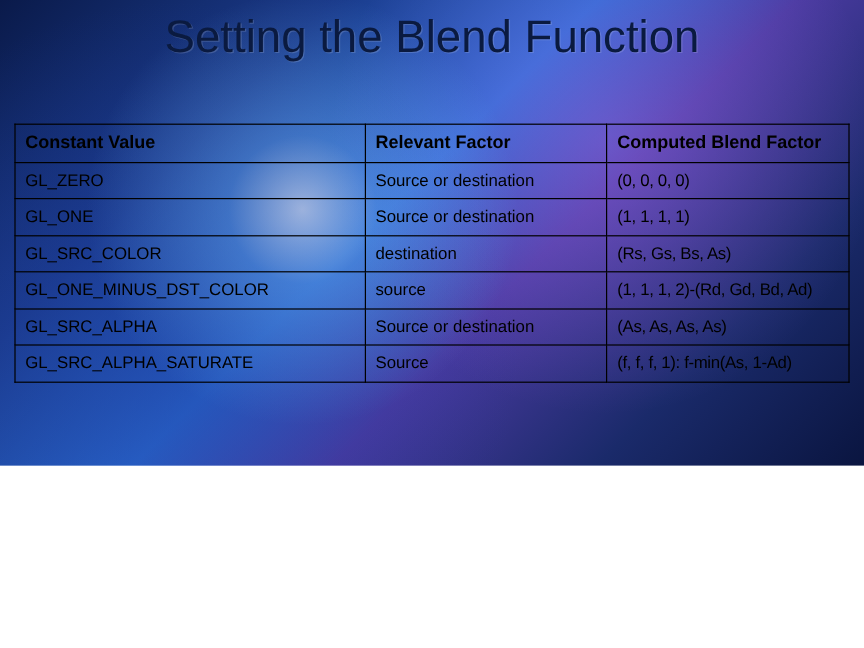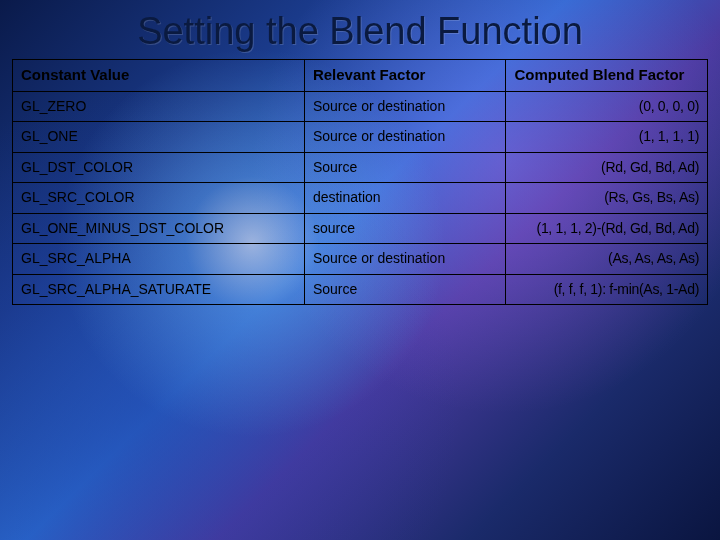--- a/index.html
+++ b/index.html
@@ -5,21 +5,21 @@
   html, body {
     margin: 0;
     padding: 0;
     width: 720px;
     height: 540px;
     overflow: hidden;
     font-family: Verdana, Geneva, sans-serif;
   }
   .slide {
     width: 720px;
-    height: 540px;
+    height: 388px;
     position: relative;
     background:
       radial-gradient(circle at 35% 45%, rgba(255,255,255,0.55) 0%, rgba(120,190,255,0.35) 12%, rgba(40,90,200,0.0) 35%),
       radial-gradient(circle at 70% 30%, rgba(180,120,255,0.35) 0%, rgba(60,30,120,0.0) 40%),
       radial-gradient(circle at 20% 75%, rgba(30,60,160,0.5) 0%, rgba(10,20,60,0.0) 45%),
       linear-gradient(135deg, #0a1a4a 0%, #1a3a8a 25%, #2a6ad0 45%, #4a3aa0 60%, #1a2a6a 80%, #0a1540 100%);
     box-sizing: border-box;
   }
   .title {
     text-align: center;
@@ -27,20 +27,21 @@
     font-family: "Trebuchet MS", "Segoe UI", sans-serif;
     font-size: 38px;
     font-weight: 400;
     padding-top: 10px;
     padding-bottom: 6px;
     text-shadow: 1px 1px 0 rgba(255,255,255,0.15);
     white-space: nowrap;
   }
   .table-wrap {
     padding: 0 12px 12px 12px;
+    margin-top: 44px;
   }
   table {
     width: 100%;
     border-collapse: collapse;
     table-layout: fixed;
   }
   col.c1 { width: 42%; }
   col.c2 { width: 29%; }
   col.c3 { width: 29%; }
   th, td {
@@ -55,21 +56,20 @@
     overflow: hidden;
     white-space: nowrap;
   }
   th {
     font-weight: 700;
     font-size: 15px;
     white-space: normal;
   }
   tbody td.computed {
     letter-spacing: -0.3px;
-    text-align: right;
   }
 </style>
 </head>
 <body>
 
 <div class="slide">
   <div class="title">Setting the Blend Function</div>
 
   <div class="table-wrap">
     <table>
@@ -90,25 +90,20 @@
             <td>GL_ZERO</td>
             <td>Source or destination</td>
             <td class="computed">(0, 0, 0, 0)</td>
           </tr>
           <tr>
             <td>GL_ONE</td>
             <td>Source or destination</td>
             <td class="computed">(1, 1, 1, 1)</td>
           </tr>
           <tr>
-            <td>GL_DST_COLOR</td>
-            <td>Source</td>
-            <td class="computed">(Rd, Gd, Bd, Ad)</td>
-          </tr>
-          <tr>
             <td>GL_SRC_COLOR</td>
             <td>destination</td>
             <td class="computed">(Rs, Gs, Bs, As)</td>
           </tr>
           <tr>
             <td>GL_ONE_MINUS_DST_COLOR</td>
             <td>source</td>
             <td class="computed">(1, 1, 1, 2)-(Rd, Gd, Bd, Ad)</td>
           </tr>
           <tr>

